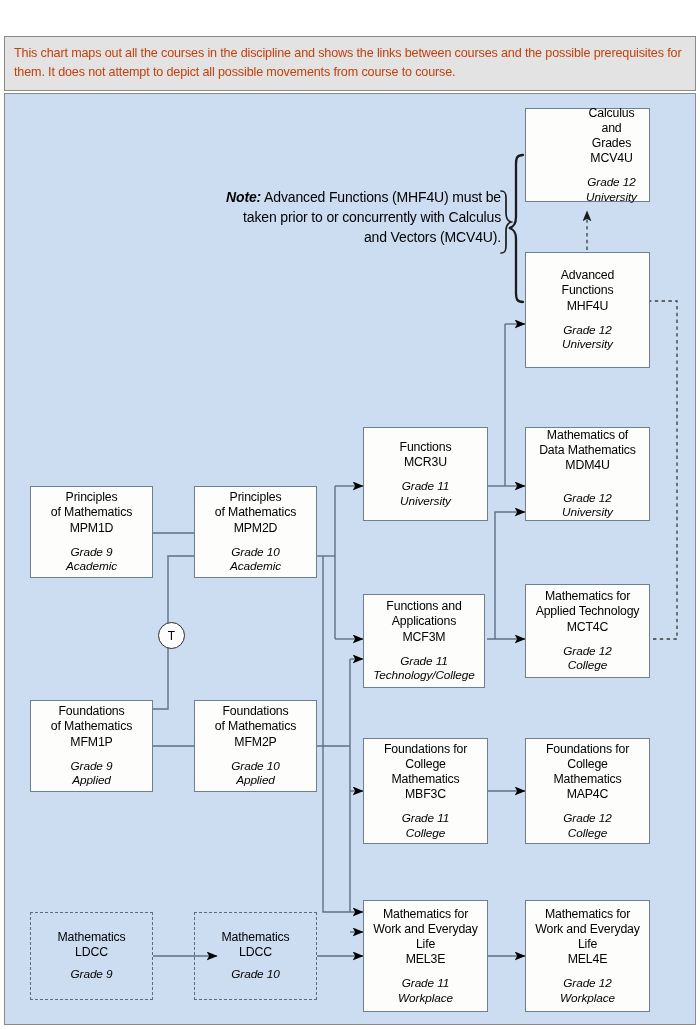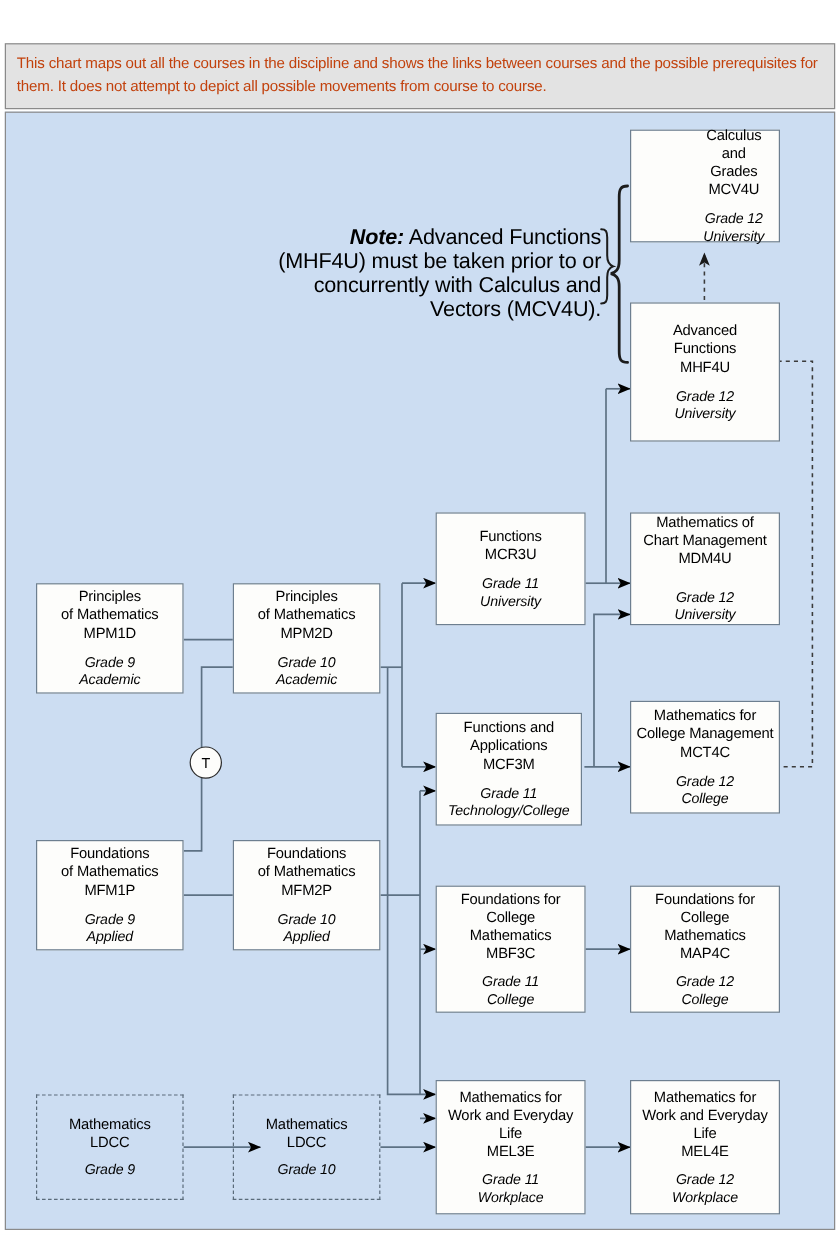--- a/index.html
+++ b/index.html
@@ -74,21 +74,21 @@
     font-style:italic;
     margin-top:9px;
     letter-spacing:-0.1px;
   }
   .box.dashed .lvl{margin-top:7px;}
   
   #note{
     position:absolute;
     left:218px;top:93px;width:278px;
     text-align:right;
-    font-size:18px;line-height:20px;
+    font-size:14px;line-height:20px;
     color:#000;letter-spacing:-0.15px;
   }
   #note b{font-style:italic;font-weight:bold;}
   
   #tnode{
     position:absolute;
     left:153px;top:528px;width:27px;height:27px;
     border-radius:50%;
     background:#fdfdfb;
     border:1.4px solid #2a2a2a;
@@ -214,21 +214,21 @@
       </div>
       <div class="lvl">
         <span>Grade 11</span><br>
         <span>University</span>
       </div>
     </div>
 
     <div class="box" style="left:520px;top:333px;width:125px;height:94px;justify-content:space-between;">
       <div class="nm">
         <span>Mathematics of</span><br>
-        <span>Chart Management</span><br>
+        <span>Data Mathematics</span><br>
         <span>MDM4U</span>
       </div>
       <div class="lvl">
         <span>Grade 12</span><br>
         <span>University</span>
       </div>
     </div>
 
     <div class="box" style="left:25px;top:392px;width:123px;height:92px;">
       <div class="nm">
@@ -262,21 +262,21 @@
       </div>
       <div class="lvl">
         <span>Grade 11</span><br>
         <span>Technology/College</span>
       </div>
     </div>
 
     <div class="box" style="left:520px;top:490px;width:125px;height:94px;">
       <div class="nm">
         <span>Mathematics for</span><br>
-        <span>College Management</span><br>
+        <span>Applied Technology</span><br>
         <span>MCT4C</span>
       </div>
       <div class="lvl">
         <span>Grade 12</span><br>
         <span>College</span>
       </div>
     </div>
 
     <div class="box" style="left:25px;top:606px;width:123px;height:92px;">
       <div class="nm">

